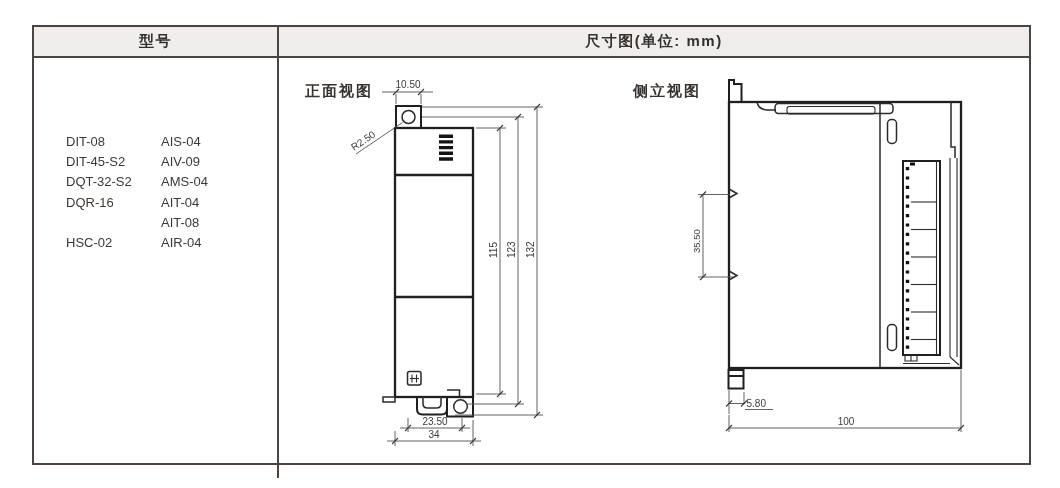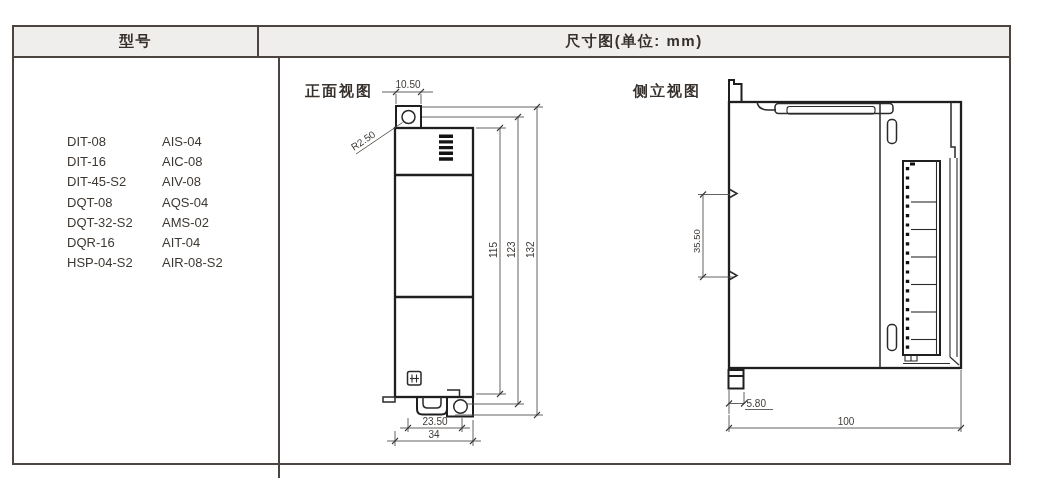--- a/index.html
+++ b/index.html
@@ -1,26 +1,26 @@
 <!DOCTYPE html>
 <html><head>
 <meta charset="utf-8">
 <style>
   html,body{margin:0;padding:0;background:#fff;}
   body{width:1060px;height:488px;position:relative;overflow:hidden;
        font-family:"Liberation Sans","DejaVu Sans",sans-serif;}
 
-  .spec-table{position:absolute;left:12px;top:25px;width:999px;height:440px;
+  .spec-table{position:absolute;left:32px;top:25px;width:999px;height:440px;
               border:2px solid #4b4440;box-sizing:border-box;background:#fff;}
   .thead{display:flex;height:29px;border-bottom:2px solid #4b4440;background:#f0eeec;}
   .th{display:flex;align-items:center;justify-content:center;
       font-size:15px;font-weight:bold;color:#36302c;letter-spacing:1.5px;}
   .th-left{width:245px;border-right:2px solid #4b4440;box-sizing:border-box;}
   .th-right{flex:1;}
-  .tbody{display:flex;height:420px;padding-left:21px;}
+  .tbody{display:flex;height:420px;}
   .td-left{width:245px;border-right:2px solid #4b4440;box-sizing:border-box;
            padding-top:74px;}
   .td-right{flex:1;position:relative;}
   .model-row{display:flex;padding-left:32px;font-size:13px;line-height:20.2px;
              color:#3e3833;}
   .model-row .ca{width:95px;}
 
   svg.drawings{position:absolute;left:0;top:0;pointer-events:none;}
   .ol{stroke:#1f1f1f;stroke-width:2;fill:none;stroke-linejoin:miter;}
   .olw{stroke:#1f1f1f;stroke-width:2.3;fill:none;}
@@ -40,42 +40,38 @@
     <div class="th th-left">型号</div>
     <div class="th th-right">尺寸图(单位: mm)</div>
   </div>
   <div class="tbody">
     <div class="td-left">
       <div class="model-row">
           <span class="ca">DIT-08</span>
           <span>AIS-04</span>
         </div>
       <div class="model-row">
-          <span class="ca">DIT-16</span>
-          <span>AIC-08</span>
-        </div>
-      <div class="model-row">
           <span class="ca">DIT-45-S2</span>
-          <span>AIV-08</span>
-        </div>
-      <div class="model-row">
-          <span class="ca">DQT-08</span>
-          <span>AQS-04</span>
+          <span>AIV-09</span>
         </div>
       <div class="model-row">
           <span class="ca">DQT-32-S2</span>
-          <span>AMS-02</span>
+          <span>AMS-04</span>
         </div>
       <div class="model-row">
           <span class="ca">DQR-16</span>
           <span>AIT-04</span>
         </div>
       <div class="model-row">
-          <span class="ca">HSP-04-S2</span>
-          <span>AIR-08-S2</span>
+          <span class="ca"></span>
+          <span>AIT-08</span>
+        </div>
+      <div class="model-row">
+          <span class="ca">HSC-02</span>
+          <span>AIR-04</span>
         </div>
     </div>
     <div class="td-right"></div>
   </div>
 </div>
 
 <svg class="drawings" width="1060" height="488" viewBox="0 0 1060 488">
 
   <g>
     <text class="lbl" x="305" y="96">正面视图</text>

